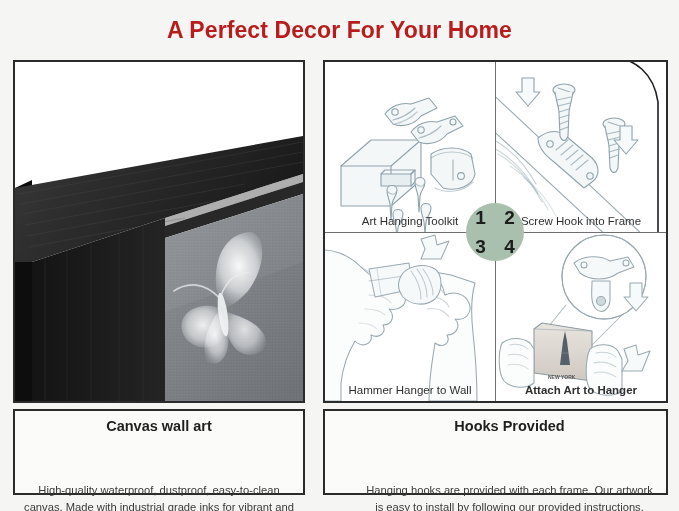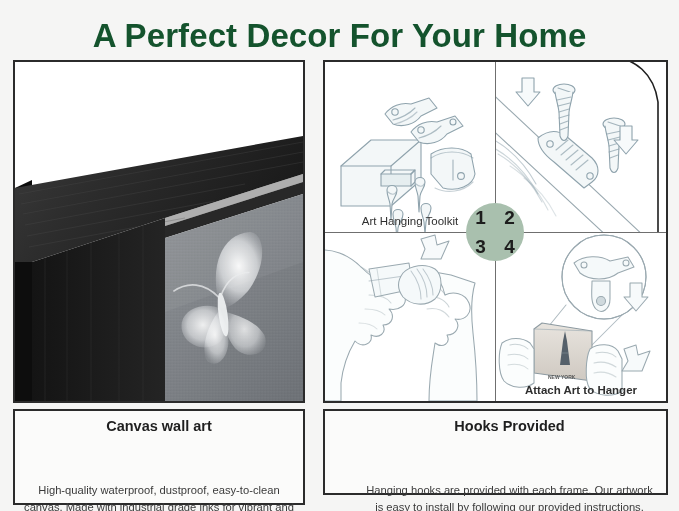--- a/index.html
+++ b/index.html
@@ -11,30 +11,30 @@
     color:#222;
     overflow:hidden;
     position:relative;
   }
   #page{position:absolute;inset:0;}
 
   
   .page-title{
     position:absolute;left:0;top:17px;width:679px;
     text-align:center;
-    font-size:33px;font-weight:bold;letter-spacing:.1px;
-    color:#14532d;
+    font-size:23px;font-weight:bold;letter-spacing:.1px;
+    color:#b91c1c;
   }
 
   
   .panel{position:absolute;border:2px solid #2b2b2b;background:#fff;box-sizing:border-box;padding-left:36px;}
   .panel-left   {left:13px; top:60px; width:292px;height:343px;}
   .panel-right  {left:323px;top:60px; width:345px;height:343px;}
   .caption-box  {position:absolute;border:2px solid #2b2b2b;background:#fbfbfa;box-sizing:border-box;}
-  .cap-left     {left:13px; top:409px;width:292px;height:96px;}
+  .cap-left     {left:13px; top:409px;width:292px;height:86px;}
   .cap-right    {left:323px;top:409px;width:345px;height:86px;padding-left:28px;}
 
   .cap-title{
     text-align:center;font-size:14.5px;font-weight:bold;color:#1f1f1f;
     margin:7px 0 5px 0;
   }
   .cap-body{
     text-align:center;font-size:11.2px;line-height:1.55;color:#3a3a3a;
     padding:0 9px;
     margin-top:48px;
@@ -267,20 +267,21 @@
                 <path d="M5,28 L15,25"></path>
                   <path d="M5,34 L15,31"></path>
                 <path d="M6,40 L14,37"></path>
               </g>
             </g>
 
             <path d="M26,16 L38,16 L38,30 L44,30 L32,44 L20,30 L26,30 Z" fill="#f7fafb"></path>
             <path d="M124,64 L136,64 L136,78 L142,78 L130,92 L118,78 L124,78 Z" fill="#f7fafb"></path>
           </g>
         </svg>
+        <div class="cell-label">Screw Hook into Frame</div>
       </div>
 
       <div class="cell cell-bl">
         <svg viewBox="0 0 170 168">
           <g fill="none" stroke="#9aa9b0" stroke-width="1.05" stroke-linejoin="round" stroke-linecap="round">
 
             <path d="M-10,18 C6,14 24,22 36,34 C44,42 52,48 60,50
                      C70,52 78,56 80,64 C82,72 74,78 64,76
                      C70,82 68,92 58,92 C62,100 54,106 46,102
                      C48,110 38,116 30,108
@@ -309,20 +310,21 @@
                      C100,74 86,72 78,64 C72,56 72,48 78,40 Z" fill="#f5f9fa"></path>
             <g stroke-opacity="0.6">
               <path d="M86,38 C92,46 96,56 96,66"></path>
               <path d="M92,36 C98,44 102,54 102,64"></path>
               <path d="M98,36 C104,44 108,52 108,62"></path>
             </g>
 
             <path d="M96,6 L110,2 L112,12 L124,8 L116,26 L96,26 L100,16 Z" fill="#f7fafb"></path>
           </g>
         </svg>
+        <div class="cell-label">Hammer Hanger to Wall</div>
       </div>
 
       <div class="cell cell-br">
         <svg viewBox="0 0 170 168">
           <defs>
             <linearGradient id="artG" x1="0" y1="0" x2="0" y2="1">
               <stop offset="0" stop-color="#e8e4de"></stop>
               <stop offset="1" stop-color="#cfc9c1"></stop>
             </linearGradient>
           </defs>

